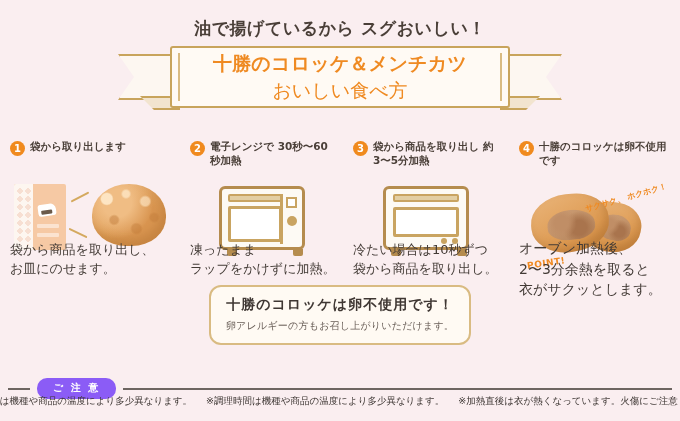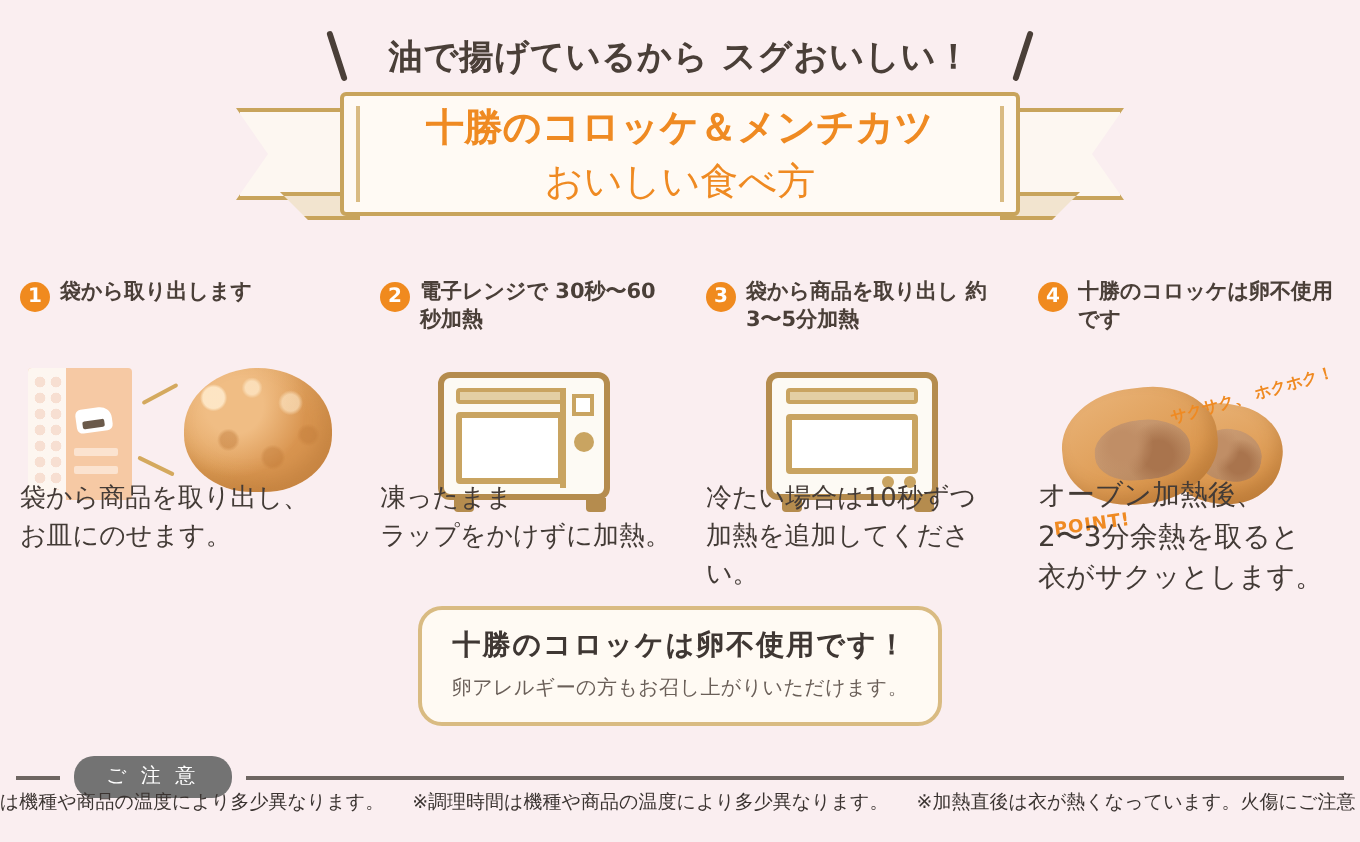--- a/index.html
+++ b/index.html
@@ -25,20 +25,21 @@
   .tagline-wrap {
     position: absolute;
     top: 10px;
     left: 0;
     width: 680px;
     height: 36px;
     display: flex;
     align-items: center;
     justify-content: center;
     gap: 24px;
+    flex-direction: column;
   }
   .slash {
     width: 3px;
     height: 26px;
     background: #4a3f38;
     border-radius: 2px;
   }
   .slash.left  { transform: rotate(-18deg); }
   .slash.right { transform: rotate(18deg); }
   .tagline {
@@ -424,21 +425,21 @@
     white-space: pre-line;
   }
   .step-4 .step-desc {
     top: 98px;
     font-size: 14px;
   }
 
   
   .notice {
     position: absolute;
-    top: 303px;
+    top: 285px;
     left: 50%;
     transform: translateX(-50%);
     width: 262px;
     padding: 9px 10px 10px;
     background: #fffaf3;
     border: 2px solid #d9bb82;
     border-radius: 12px;
     box-sizing: border-box;
     text-align: center;
   }
@@ -462,24 +463,24 @@
     left: 8px;
     width: 664px;
     display: flex;
     align-items: center;
     gap: 7px;
   }
   .rule { flex: 0 0 auto; width: 22px; height: 2px; background: #6d6561; }
   .rule.long { flex: 1 1 auto; width: auto; }
   .caution-pill {
     flex: 0 0 auto;
-    background: #737373;
+    background: #8b5cf6;
     color: #fff;
     font-size: 10px;
-    font-weight: normal;
+    font-weight: bold;
     letter-spacing: 2px;
     padding: 3px 16px 4px;
     border-radius: 10px;
   }
   .caution-notes {
     position: absolute;
     top: 395px;
     left: 0;
     width: 680px;
     display: flex;
@@ -573,21 +574,21 @@
             <i></i>
             <i></i>
           </div>
           <div class="oven-legs">
             <span class="l"></span>
               <span class="r"></span>
           </div>
         </div>
       </div>
       <div class="step-desc">冷たい場合は10秒ずつ
-加熱を追加してください。</div>
+袋から商品を取り出し。</div>
     </div>
 
     <div class="step step-4">
       <div class="step-head">
         <span class="badge">4</span>
         <span class="step-title">十勝のコロッケは卵不使用です</span>
       </div>
       <div class="illus">
         <div class="halves">
           <div class="half back">

